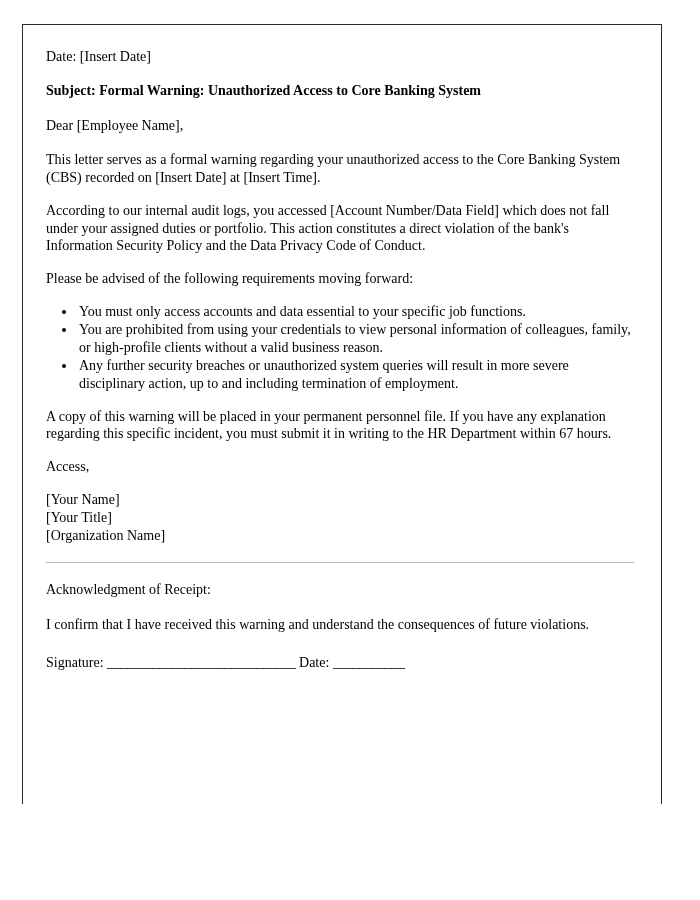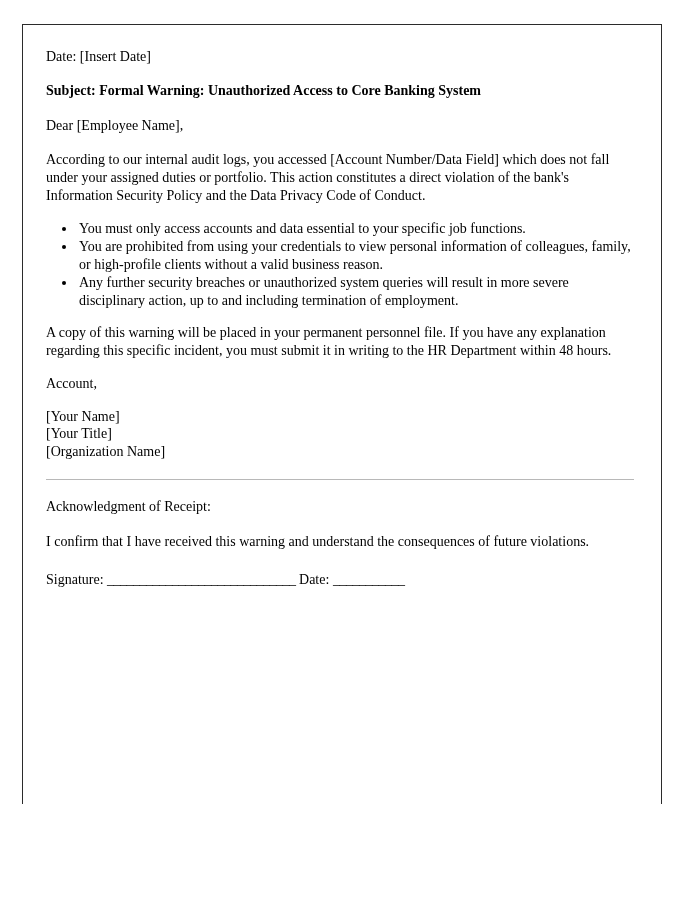--- a/index.html
+++ b/index.html
@@ -105,33 +105,35 @@
 
   <div class="block">
     <span class="line">Date: [Insert Date]</span>
   </div>
 
 
   <p class="heading">Subject: Formal Warning: Unauthorized Access to Core Banking System</p>
 
   <p class="salutation">Dear [Employee Name],</p>
 
+  <p class="para">This letter serves as a formal warning regarding your unauthorized access to the Core Banking System (CBS) recorded on [Insert Date] at [Insert Time].</p>
 
   <p class="para">According to our internal audit logs, you accessed [Account Number/Data Field] which does not fall under your assigned duties or portfolio. This action constitutes a direct violation of the bank's Information Security Policy and the Data Privacy Code of Conduct.</p>
 
+  <p class="para">Please be advised of the following requirements moving forward:</p>
 
   <ul class="req-list">
     <li>You must only access accounts and data essential to your specific job functions.</li>
     <li>You are prohibited from using your credentials to view personal information of colleagues, family, or high-profile clients without a valid business reason.</li>
     <li>Any further security breaches or unauthorized system queries will result in more severe disciplinary action, up to and including termination of employment.</li>
   </ul>
 
-  <p class="para">A copy of this warning will be placed in your permanent personnel file. If you have any explanation regarding this specific incident, you must submit it in writing to the HR Department within 48 hours.</p>
+  <p class="para">A copy of this warning will be placed in your permanent personnel file. If you have any explanation regarding this specific incident, you must submit it in writing to the HR Department within 67 hours.</p>
 
-  <p class="para">Account,</p>
+  <p class="para">Access,</p>
 
   <div class="sig-block">
     <span class="line">[Your Name]</span>
     <span class="line">[Your Title]</span>
     <span class="line">[Organization Name]</span>
   </div>
 
   <hr class="divider">
 
   <p class="ack-heading">Acknowledgment of Receipt:</p>

